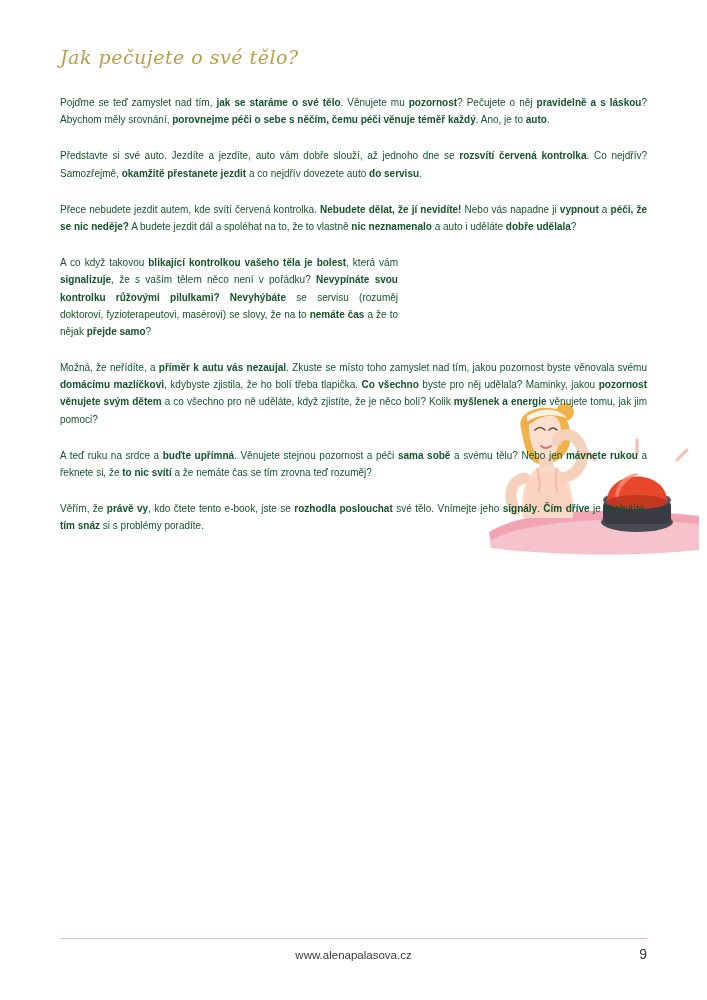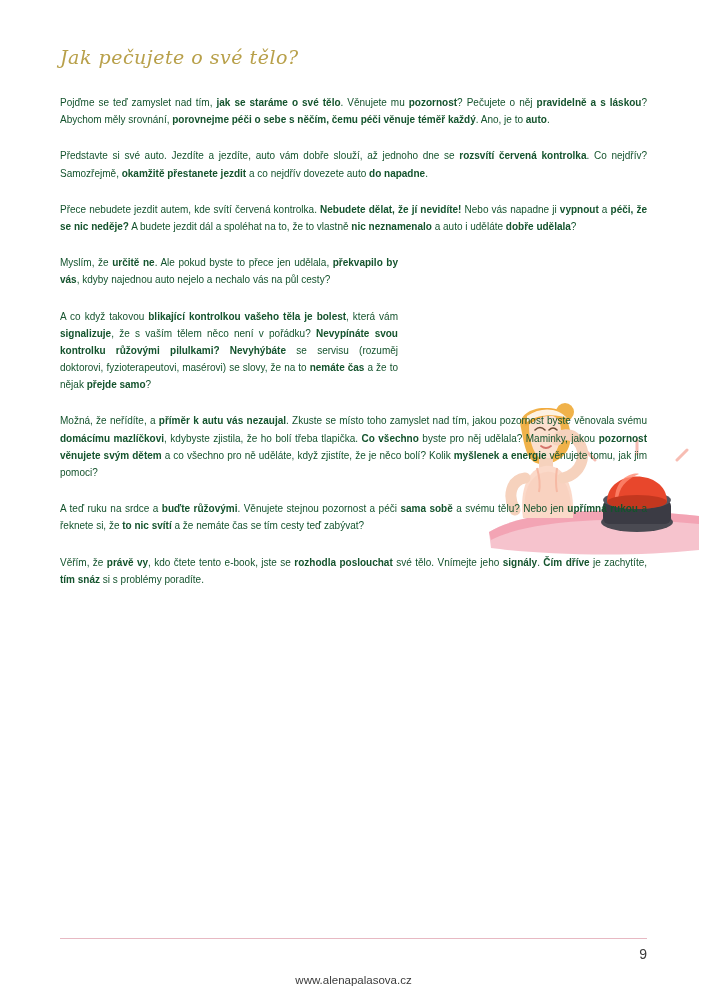--- a/index.html
+++ b/index.html
@@ -60,21 +60,20 @@
     background: #e7b9c3;
   }
   .footer-url {
     position: absolute;
     left: 0;
     top: 949px;
     width: 707px;
     text-align: center;
     font-size: 11.5px;
     color: #3a3a3a;
-    margin-top: 25px;
   }
   .page-number {
     position: absolute;
     right: 60px;
     top: 946px;
     font-size: 14px;
     color: #3a3a3a;
   }
 </style>
 </head>
@@ -126,26 +125,25 @@
       <path d="M40 96 C 26 98, 22 114, 30 128" stroke="#f6d2bd" stroke-width="11" fill="none" stroke-linecap="round"></path>
 
       <path d="M42 34 C 56 24, 74 26, 82 36 C 70 32, 54 32, 42 40 Z" fill="#ffffff" opacity="0.85"></path>
     </svg>
   </div>
 
   <div class="content">
     <h1 class="page-title">Jak pečujete o své tělo?</h1>
     <div id="paras">
         <p class="para"><span>Pojďme se teď zamyslet nad tím, </span><b>jak se staráme o své tělo</b><span>. Věnujete mu </span><b>pozornost</b><span>? Pečujete o něj </span><b>pravidelně a s láskou</b><span>? Abychom měly srovnání, </span><b>porovnejme péči o sebe s něčím, čemu péči věnuje téměř každý</b><span>. Ano, je to </span><b>auto</b><span>.</span></p>
-        <p class="para"><span>Představte si své auto. Jezdíte a jezdíte, auto vám dobře slouží, až jednoho dne se </span><b>rozsvítí červená kontrolka</b><span>. Co nejdřív? Samozřejmě, </span><b>okamžitě přestanete jezdit</b><span> a co nejdřív dovezete auto </span><b>do napadne</b><span>.</span></p>
+        <p class="para"><span>Představte si své auto. Jezdíte a jezdíte, auto vám dobře slouží, až jednoho dne se </span><b>rozsvítí červená kontrolka</b><span>. Co nejdřív? Samozřejmě, </span><b>okamžitě přestanete jezdit</b><span> a co nejdřív dovezete auto </span><b>do servisu</b><span>.</span></p>
         <p class="para"><span>Přece nebudete jezdit autem, kde svítí červená kontrolka. </span><b>Nebudete dělat, že jí nevidíte!</b><span> Nebo vás napadne ji </span><b>vypnout</b><span> a </span><b>péči, že se nic neděje?</b><span> A budete jezdit dál a spoléhat na to, že to vlastně </span><b>nic neznamenalo</b><span> a auto i uděláte </span><b>dobře udělala</b><span>?</span></p>
-        <p class="para narrow"><span>Myslím, že </span><b>určitě ne</b><span>. Ale pokud byste to přece jen udělala, </span><b>překvapilo by vás</b><span>, kdyby najednou auto nejelo a nechalo vás na půl cesty?</span></p>
         <p class="para narrow"><span>A co když takovou </span><b>blikající kontrolkou vašeho těla je bolest</b><span>, která vám </span><b>signalizuje</b><span>, že s vaším tělem něco není v pořádku? </span><b>Nevypínáte svou kontrolku růžovými pilulkami? Nevyhýbáte</b><span> se servisu (rozuměj doktorovi, fyzioterapeutovi, masérovi) se slovy, že na to </span><b>nemáte čas</b><span> a že to nějak </span><b>přejde samo</b><span>?</span></p>
         <p class="para"><span>Možná, že neřídíte, a </span><b>příměr k autu vás nezaujal</b><span>. Zkuste se místo toho zamyslet nad tím, jakou pozornost byste věnovala svému </span><b>domácímu mazlíčkovi</b><span>, kdybyste zjistila, že ho bolí třeba tlapička. </span><b>Co všechno</b><span> byste pro něj udělala? Maminky, jakou </span><b>pozornost věnujete svým dětem</b><span> a co všechno pro ně uděláte, když zjistíte, že je něco bolí? Kolik </span><b>myšlenek a energie</b><span> věnujete tomu, jak jim pomoci?</span></p>
-        <p class="para"><span>A teď ruku na srdce a </span><b>buďte růžovými</b><span>. Věnujete stejnou pozornost a péči </span><b>sama sobě</b><span> a svému tělu? Nebo jen </span><b>upřímná rukou</b><span> a řeknete si, že </span><b>to nic svítí</b><span> a že nemáte čas se tím cesty teď zabývat?</span></p>
+        <p class="para"><span>A teď ruku na srdce a </span><b>buďte upřímná</b><span>. Věnujete stejnou pozornost a péči </span><b>sama sobě</b><span> a svému tělu? Nebo jen </span><b>mávnete rukou</b><span> a řeknete si, že </span><b>to nic svítí</b><span> a že nemáte čas se tím zrovna teď rozuměj?</span></p>
         <p class="para"><span>Věřím, že </span><b>právě vy</b><span>, kdo čtete tento e-book, jste se </span><b>rozhodla poslouchat</b><span> své tělo. Vnímejte jeho </span><b>signály</b><span>. </span><b>Čím dříve</b><span> je zachytíte, </span><b>tím snáz</b><span> si s problémy poradíte.</span></p>
       </div>
   </div>
 
   <div class="footer-rule"></div>
   <div class="footer-url">www.alenapalasova.cz</div>
   <div class="page-number">9</div>
 </div>
 
 </body></html>

